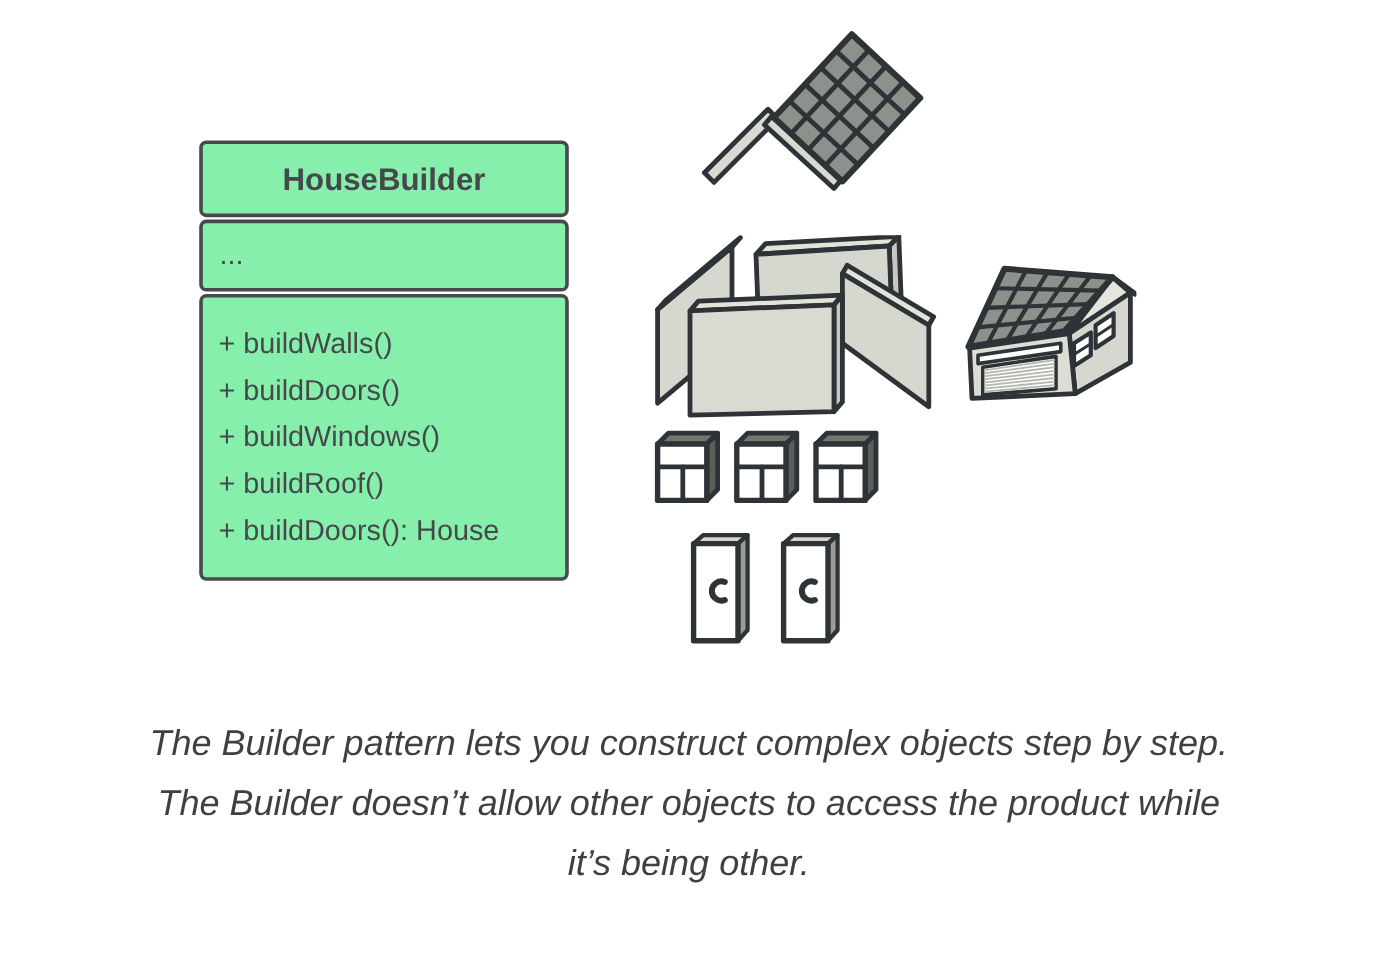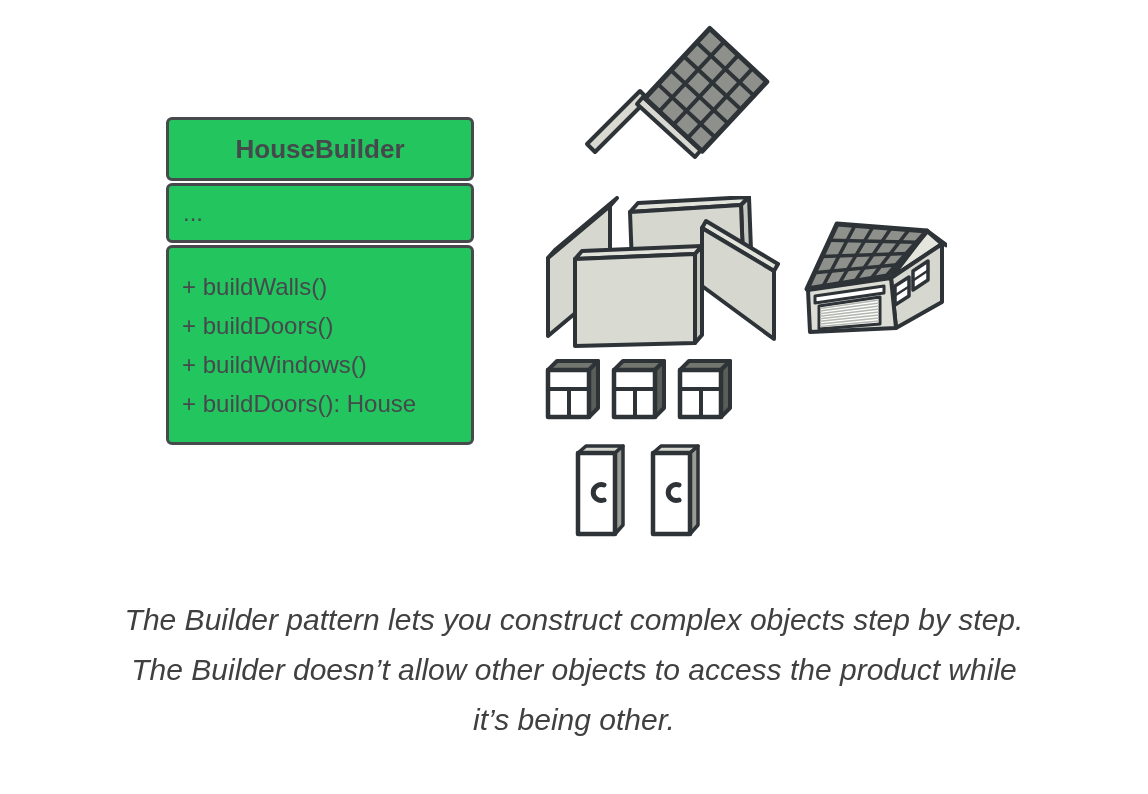--- a/index.html
+++ b/index.html
@@ -6,21 +6,21 @@
   body{
     width:1148px;height:794px;position:relative;overflow:hidden;
     background:#ffffff;
     font-family:"Liberation Sans", sans-serif;
   }
 
   
   .uml-class{position:absolute;left:166px;top:117px;width:308px;}
   .uml-section{
     box-sizing:border-box;width:308px;
-    background:#22c55e;border:3px solid #474a4d;border-radius:6px;
+    background:#86efac;border:3px solid #474a4d;border-radius:6px;
     color:#46494c;margin-bottom:2px;
   }
   .uml-header{
     height:64px;display:flex;align-items:center;justify-content:center;
     font-weight:bold;font-size:26px;
   }
   .uml-attrs{
     height:60px;display:flex;align-items:center;
     padding:0 14px;font-size:24px;
   }
@@ -56,20 +56,21 @@
   <div class="uml-section uml-header">
     <span>HouseBuilder</span>
   </div>
   <div class="uml-section uml-attrs">
     <span>...</span>
   </div>
   <div class="uml-section uml-methods">
     <div class="uml-method">+ buildWalls()</div>
     <div class="uml-method">+ buildDoors()</div>
     <div class="uml-method">+ buildWindows()</div>
+    <div class="uml-method">+ buildRoof()</div>
     <div class="uml-method">+ buildDoors(): House</div>
   </div>
 </div>
 
 <svg id="roof-illus" class="illus" width="190" height="140" viewBox="0 0 190 140">
 
   <polygon class="ln" points="7,119 60,66 68,74 15,127" fill="#d8dad2" stroke-width="4"></polygon>
 
   <polygon class="ln" points="63,72 121,125 115,132 57,79" fill="#d8dad2" stroke-width="4"></polygon>
 

